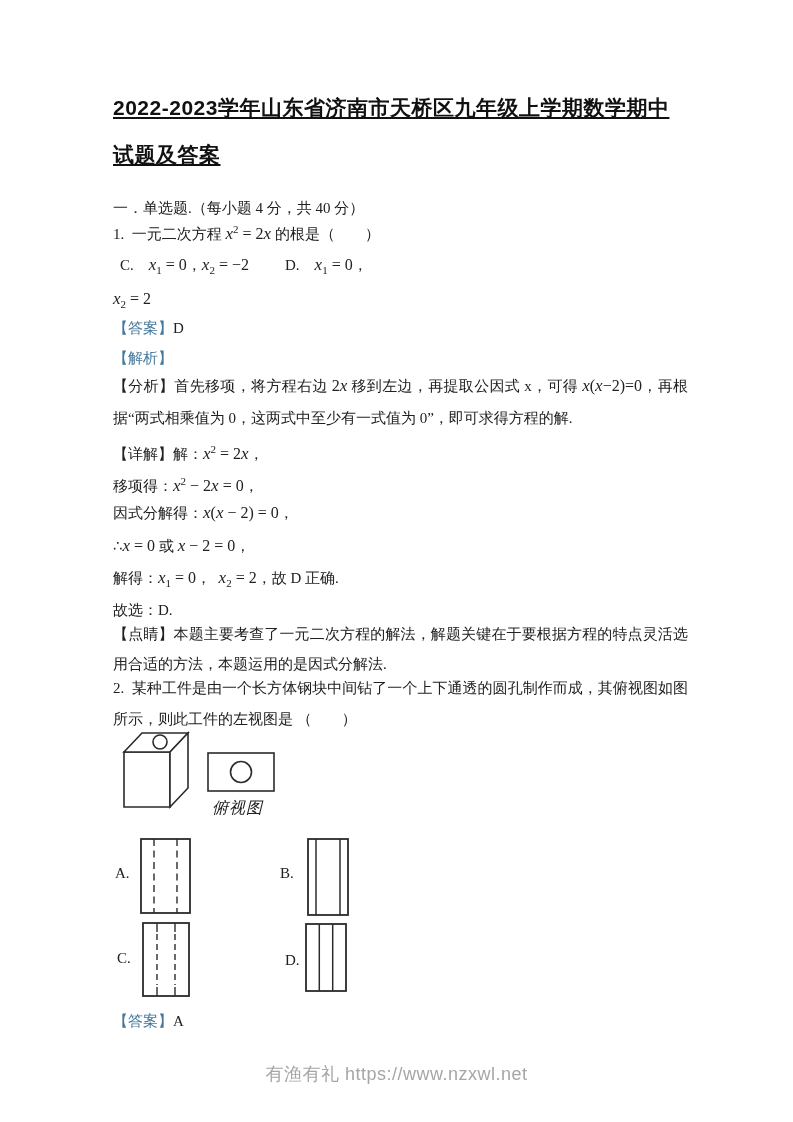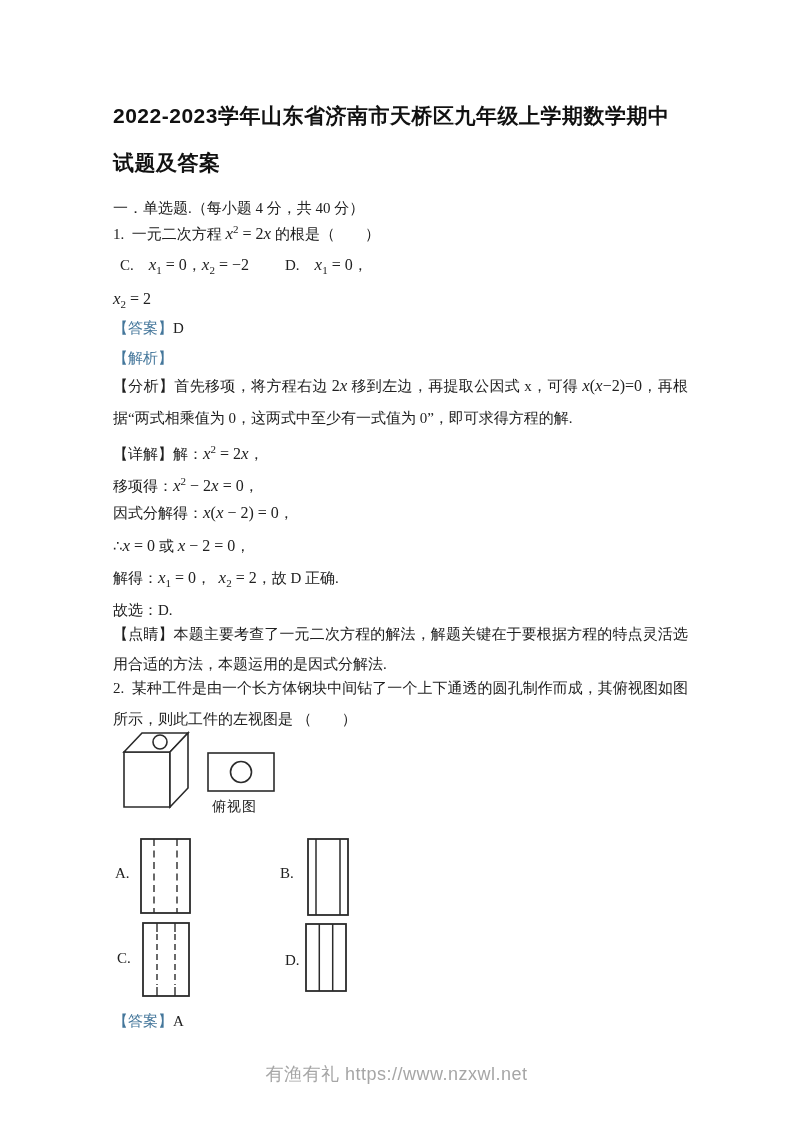--- a/index.html
+++ b/index.html
@@ -28,32 +28,32 @@
   sup.ms,sub.ms{font-family:"Liberation Serif","DejaVu Serif",serif;font-size:11px;font-style:normal;}
   .lbl{color:var(--blue);}
   .optrow{display:flex;padding-left:7px;}
   .optrow .c1{width:165px;}
   .optrow .c2{width:163px;}
   .optrow .c3{width:165px;}
   .optrow .c4{flex:1;}
   .figarea{position:relative;height:278px;}
   .figarea .fpos{position:absolute;}
   .optletter{font-size:15px;line-height:20px;}
-  .fvt{font-size:14px;letter-spacing:1px;}
+  .fvt{font-size:16px;letter-spacing:1px;font-style:italic;}
   svg{display:block;}
   .footer{
     position:absolute;left:0;right:0;top:1062px;text-align:center;
     font-family:"Liberation Sans","DejaVu Sans",sans-serif;
     color:var(--footer);font-size:18px;letter-spacing:0.5px;
   }
 </style>
 </head>
 <body>
 
-<h1 class="abs title" style="top:92px;">2022-2023学年山东省济南市天桥区九年级上学期数学期中试题及答案</h1>
+<h1 class="abs title" style="top:84px;text-decoration:underline;">2022-2023学年山东省济南市天桥区九年级上学期数学期中试题及答案</h1>
 
 <p class="abs line nj" style="top:192px;">一．单选题.（每小题 4 分，共 40 分）</p>
 
 <p class="abs line nj" style="top:213px;"><span class="ct">1.  一元二次方程 </span><span class="mi">x</span><sup class="ms">2</sup><span class="mn"> = 2</span><span class="mi">x</span><span class="ct"> 的根是（　　）</span></p>
 
 <div class="abs optrow" style="top:249px;">
   <div class="c3 line nj"><span class="ct">C.　</span><span class="mi">x</span><sub class="ms">1</sub><span class="mn"> = 0</span><span class="ct">，</span><span class="mi">x</span><sub class="ms">2</sub><span class="mn"> = −2</span></div>
   <div class="c4 line nj"><span class="ct">D.　</span><span class="mi">x</span><sub class="ms">1</sub><span class="mn"> = 0</span><span class="ct">，</span></div>
 </div>
 <p class="abs line nj" style="top:283px;"><span class="mi">x</span><sub class="ms">2</sub><span class="mn"> = 2</span></p>

